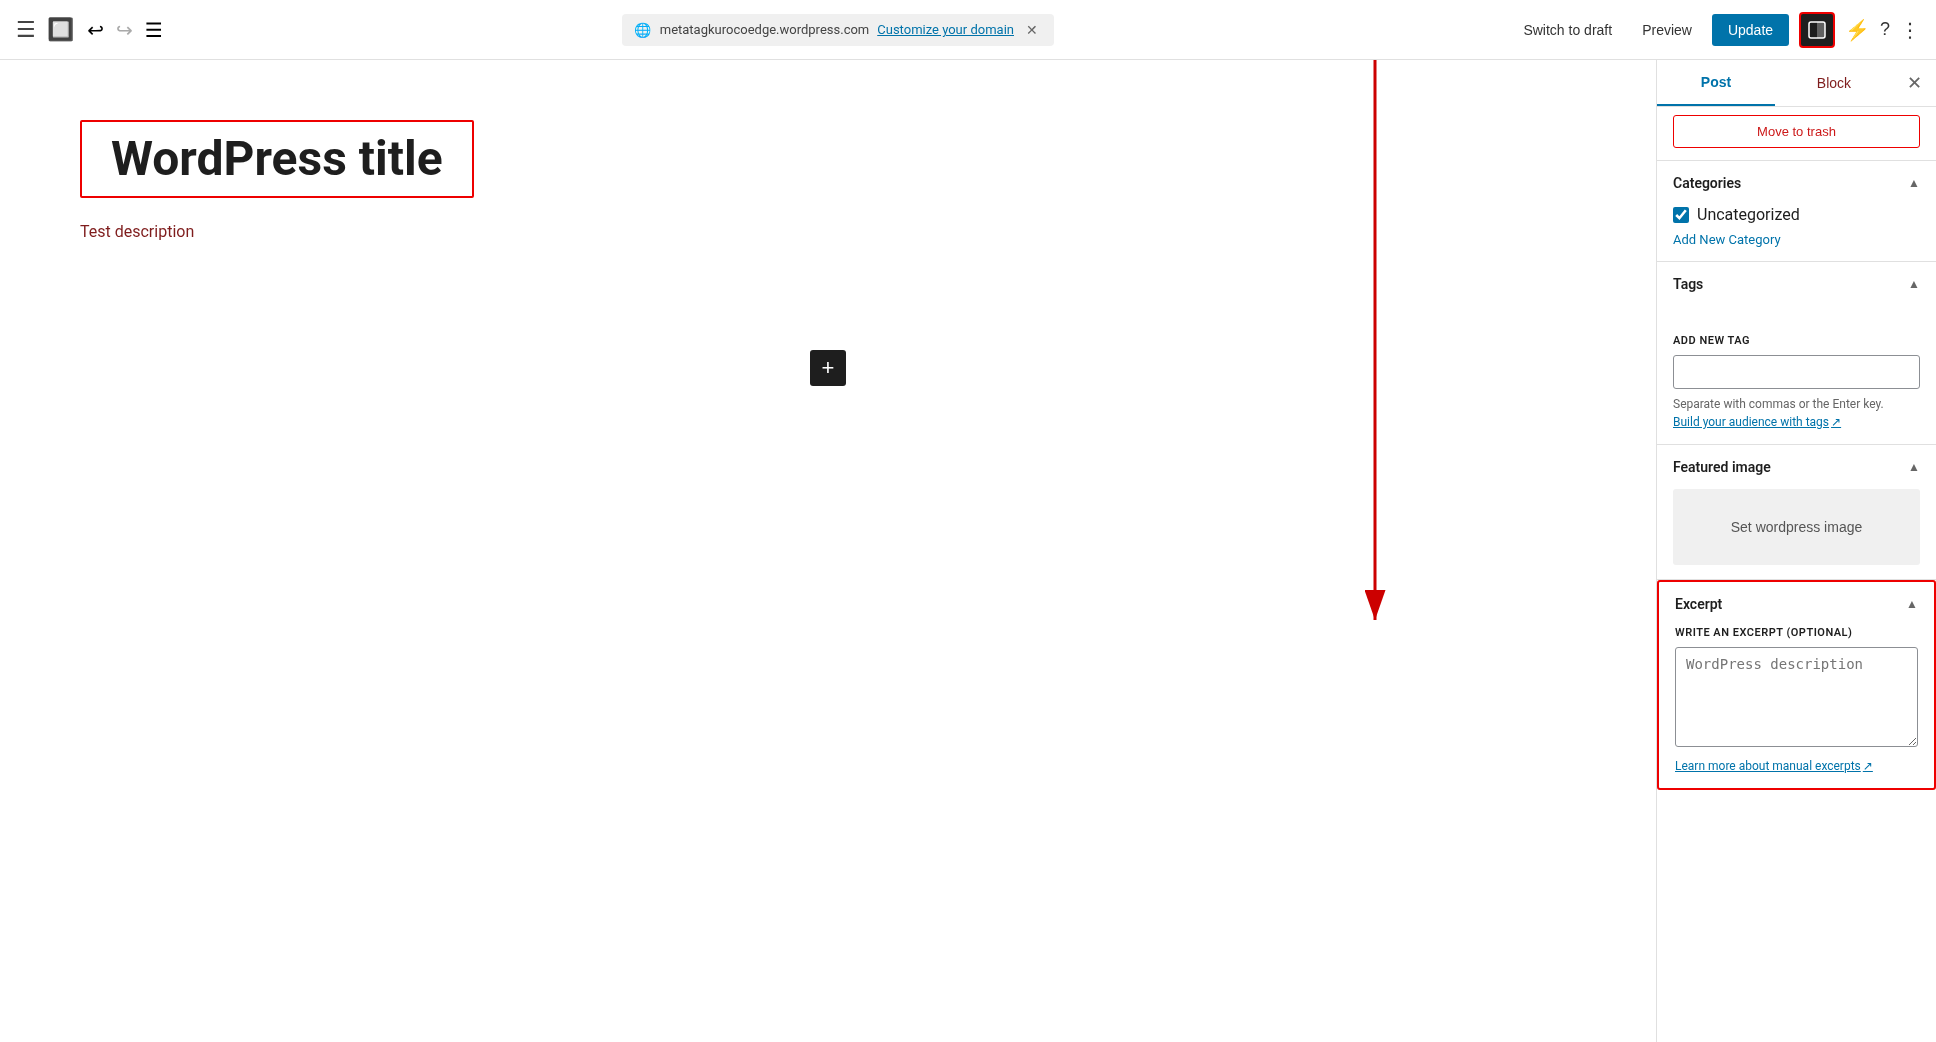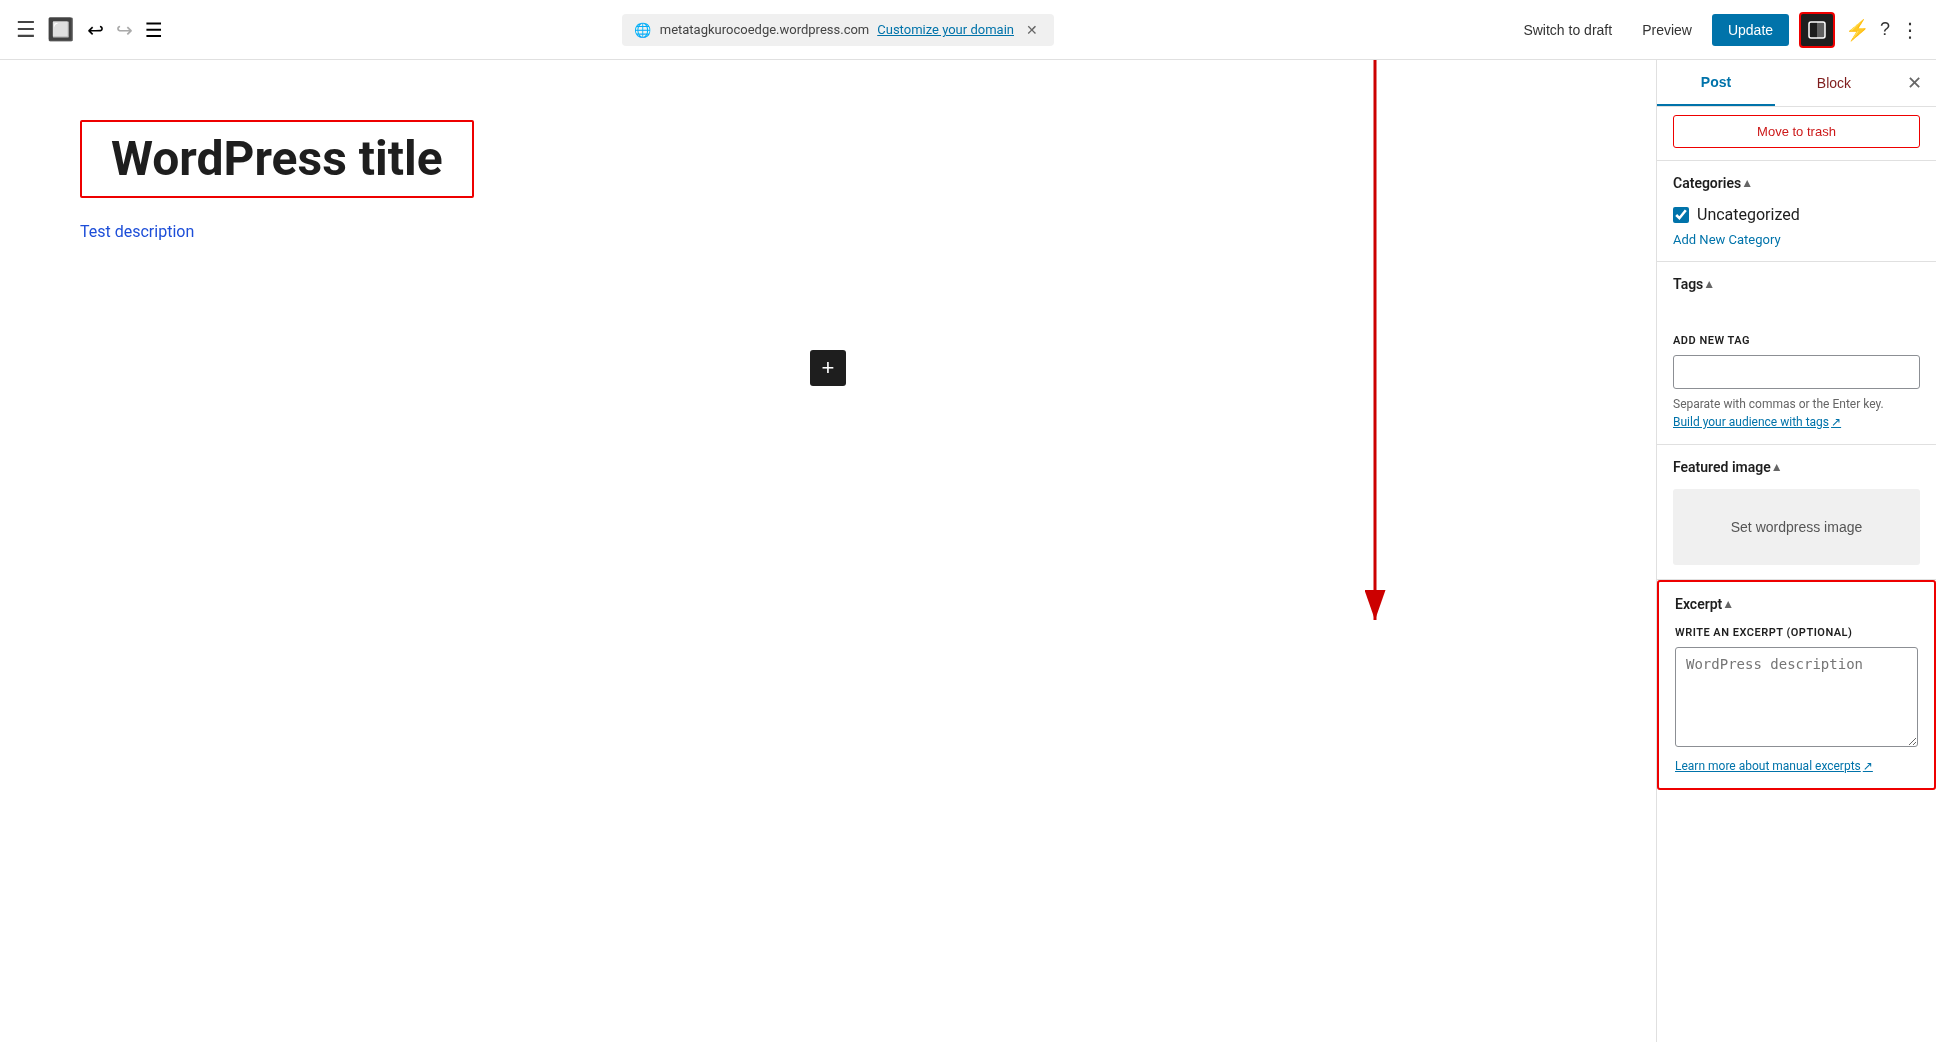--- a/index.html
+++ b/index.html
@@ -37,21 +37,21 @@
     
     .editor-area {
       flex: 1; background: #fff; padding: 60px 80px; overflow-y: auto; position: relative;
     }
     .post-title-block {
       border: 2px solid #e00; border-radius: 2px; padding: 8px 29px; margin-bottom: 24px; display: inline-block;
     }
     .post-title {
       font-size: 48px; font-weight: 700; color: #1e1e1e; line-height: 1.2;
     }
-    .post-description { font-size: 16px; color: #1d4ed8; margin-bottom: 300px; }
+    .post-description { font-size: 16px; color: #7f1d1d; margin-bottom: 300px; }
 
     .add-block-btn {
       position: absolute; left: 50%; top: 290px; transform: translateX(-50%);
       width: 36px; height: 36px; background: #1e1e1e; color: #fff; border: none;
       border-radius: 3px; font-size: 22px; cursor: pointer; display: flex; align-items: center; justify-content: center;
     }
 
     
     .sidebar {
       width: 280px; background: #fff; border-left: 1px solid #e0e0e0;
@@ -59,21 +59,21 @@
     }
     .sidebar-tabs { display: flex; border-bottom: 1px solid #e0e0e0; }
     .sidebar-tab {
       flex: 1; text-align: center; padding: 14px 0; font-size: 14px; cursor: pointer;
       border: none; background: none; color: #7f1d1d;
     }
     .sidebar-tab.active { border-bottom: 2px solid #0073aa; color: #0073aa; font-weight: 600; }
 
     .sidebar-section { border-bottom: 1px solid #e0e0e0; padding: 0; }
     .sidebar-section-header {
-      display: flex; align-items: center;
+      display: flex; justify-content: space-between; align-items: center;
       padding: 14px 16px; cursor: pointer;
     }
     .sidebar-section-title { font-size: 14px; font-weight: 600; color: #1e1e1e; }
     .chevron { font-size: 12px; color: #666; }
 
     
     .move-to-trash-area { padding: 8px 16px 12px; }
     .move-to-trash-btn {
       width: 100%; border: 1px solid #ccc; background: #fff; color: #cc1818;
       padding: 8px 12px; border-radius: 3px; font-size: 13px; cursor: pointer;

